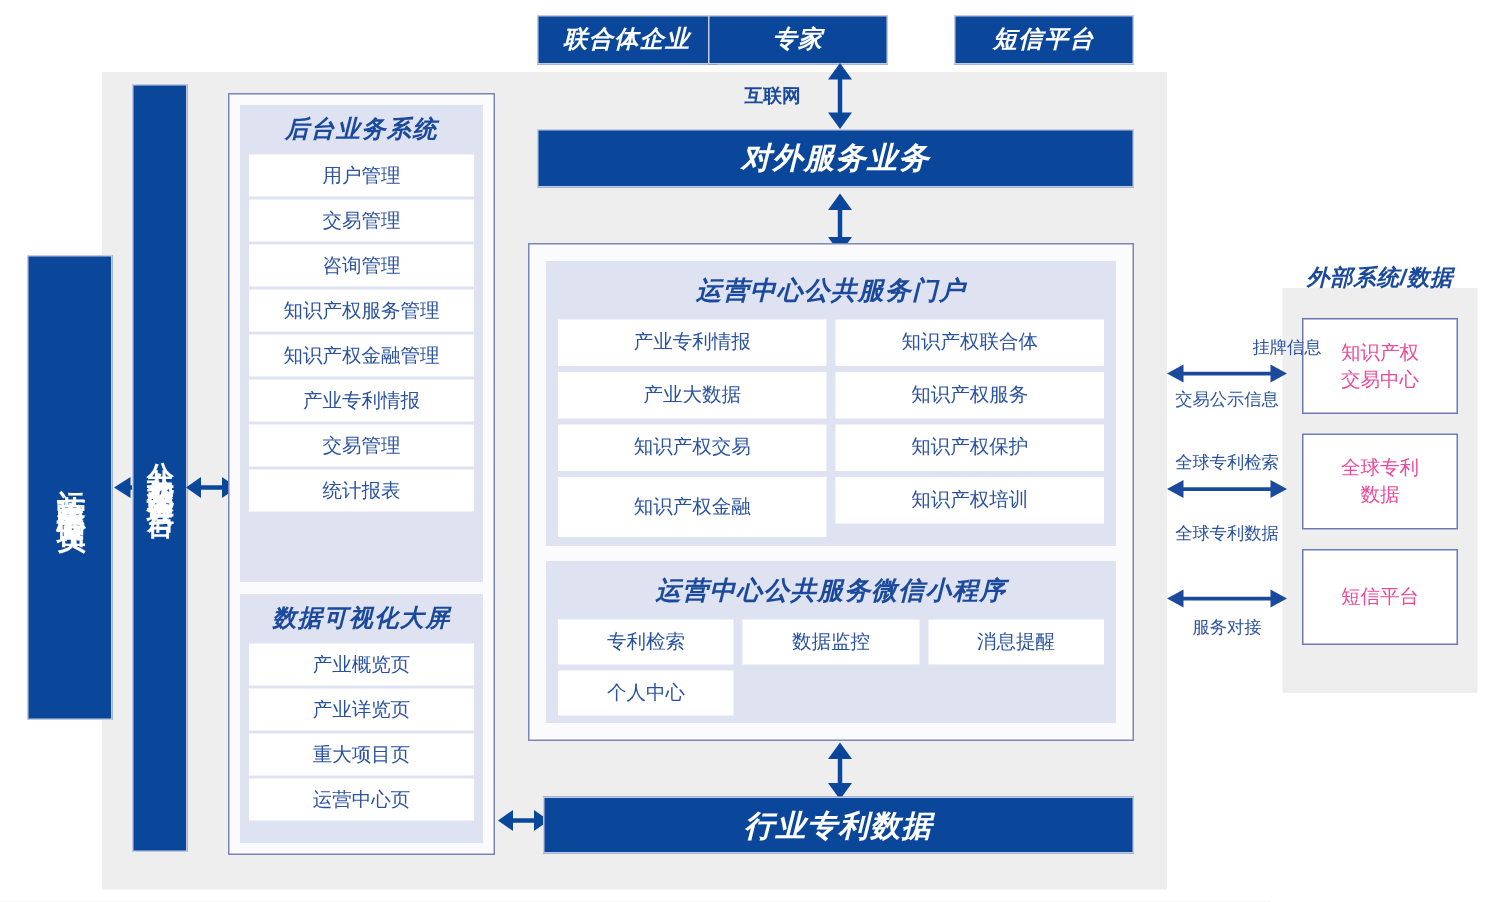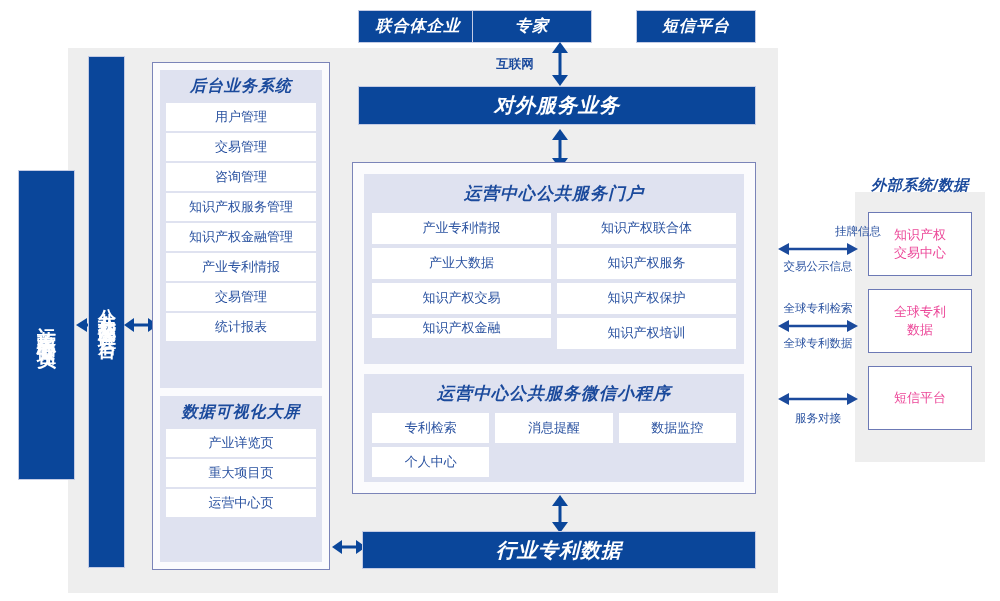--- a/index.html
+++ b/index.html
@@ -163,20 +163,21 @@
     <div class="cell" style="height:28px;">知识产权金融管理</div>
     <div class="cell" style="height:28px;">产业专利情报</div>
     <div class="cell" style="height:28px;">交易管理</div>
     <div class="cell" style="height:28px;">统计报表</div>
   </div>
 </div>
 
 <div class="abs group" style="left:160px;top:396px;width:162px;height:166px;">
   <div class="group-title" style="font-size:16px;padding:6px 0 6px 0;">数据可视化大屏</div>
   <div style="padding:0 6px 6px 6px;display:flex;flex-direction:column;gap:2px;">
+    <div class="cell" style="height:28px;">产业概览页</div>
     <div class="cell" style="height:28px;">产业详览页</div>
     <div class="cell" style="height:28px;">重大项目页</div>
     <div class="cell" style="height:28px;">运营中心页</div>
   </div>
 </div>
 
 <div class="abs" style="left:332px;top:535px;width:34px;height:24px;">
   <svg class="arrow" width="34" height="24" viewBox="0 0 34 24">
     <line x1="7" y1="12" x2="27" y2="12" stroke="#0a469a" stroke-width="3"></line>
     <polygon points="0,12 10,5 10,19" fill="#0a469a"></polygon>
@@ -188,31 +189,31 @@
 
 <div class="abs group" style="left:364px;top:174px;width:380px;height:190px;">
   <div class="group-title" style="font-size:17px;padding:8px 0 8px 0;">运营中心公共服务门户</div>
   <div style="padding:0 8px 8px 8px;display:grid;grid-template-columns:1fr 1fr;gap:4px 6px;">
     <div class="cell" style="height:31px;">产业专利情报</div>
     <div class="cell" style="height:31px;">知识产权联合体</div>
     <div class="cell" style="height:31px;">产业大数据</div>
     <div class="cell" style="height:31px;">知识产权服务</div>
     <div class="cell" style="height:31px;">知识产权交易</div>
     <div class="cell" style="height:31px;">知识产权保护</div>
-    <div class="cell" style="height:20px;text-align:right;">知识产权金融</div>
+    <div class="cell" style="height:40px;text-align:right;">知识产权金融</div>
     <div class="cell" style="height:31px;">知识产权培训</div>
   </div>
 </div>
 
 <div class="abs group" style="left:364px;top:374px;width:380px;height:108px;">
   <div class="group-title" style="font-size:17px;padding:8px 0 8px 0;">运营中心公共服务微信小程序</div>
   <div style="padding:0 8px 8px 8px;display:grid;grid-template-columns:1fr 1fr 1fr;gap:4px 6px;">
     <div class="cell" style="height:30px;">专利检索</div>
+    <div class="cell" style="height:30px;">数据监控</div>
     <div class="cell" style="height:30px;">消息提醒</div>
-    <div class="cell" style="height:30px;">数据监控</div>
     <div class="cell" style="height:30px;">个人中心</div>
   </div>
 </div>
 
 <div class="abs" style="left:548px;top:495px;width:24px;height:38px;">
   <svg class="arrow" width="24" height="38" viewBox="0 0 24 38">
     <line x1="12" y1="8" x2="12" y2="30" stroke="#0a469a" stroke-width="3"></line>
     <polygon points="12,0 4,11 20,11" fill="#0a469a"></polygon>
     <polygon points="12,38 4,27 20,27" fill="#0a469a"></polygon>
   </svg>
@@ -245,21 +246,21 @@
 <div class="abs conn-label" style="left:776px;top:259px;width:84px;">交易公示信息</div>
 
 <div class="abs conn-label" style="left:776px;top:301px;width:84px;">全球专利检索</div>
 <div class="abs" style="left:778px;top:317px;width:80px;height:18px;">
   <svg class="arrow" width="80" height="18" viewBox="0 0 80 18">
     <line x1="8" y1="9" x2="72" y2="9" stroke="#1b4a9c" stroke-width="2.5"></line>
     <polygon points="0,9 11,3 11,15" fill="#1b4a9c"></polygon>
     <polygon points="80,9 69,3 69,15" fill="#1b4a9c"></polygon>
   </svg>
 </div>
-<div class="abs conn-label" style="left:776px;top:336px;width:84px;">全球专利数据</div>
+<div class="abs conn-label" style="left:776px;top:348px;width:84px;">全球专利数据</div>
 
 <div class="abs" style="left:778px;top:390px;width:80px;height:18px;">
   <svg class="arrow" width="80" height="18" viewBox="0 0 80 18">
     <line x1="8" y1="9" x2="72" y2="9" stroke="#1b4a9c" stroke-width="2.5"></line>
     <polygon points="0,9 11,3 11,15" fill="#1b4a9c"></polygon>
     <polygon points="80,9 69,3 69,15" fill="#1b4a9c"></polygon>
   </svg>
 </div>
 <div class="abs conn-label" style="left:778px;top:411px;width:80px;">服务对接</div>
 

